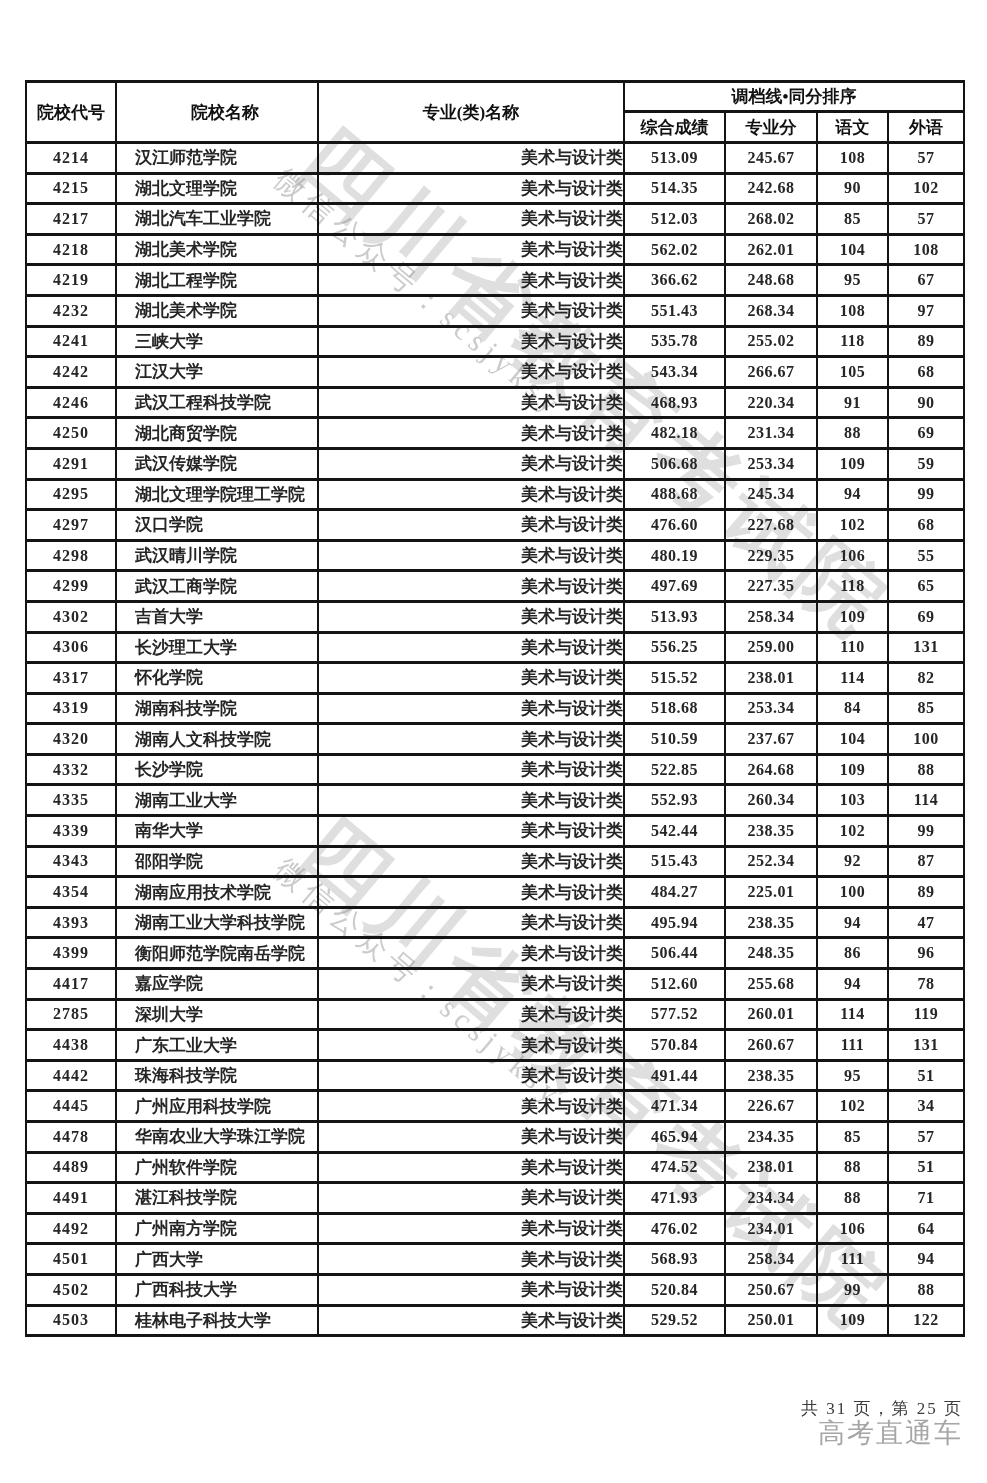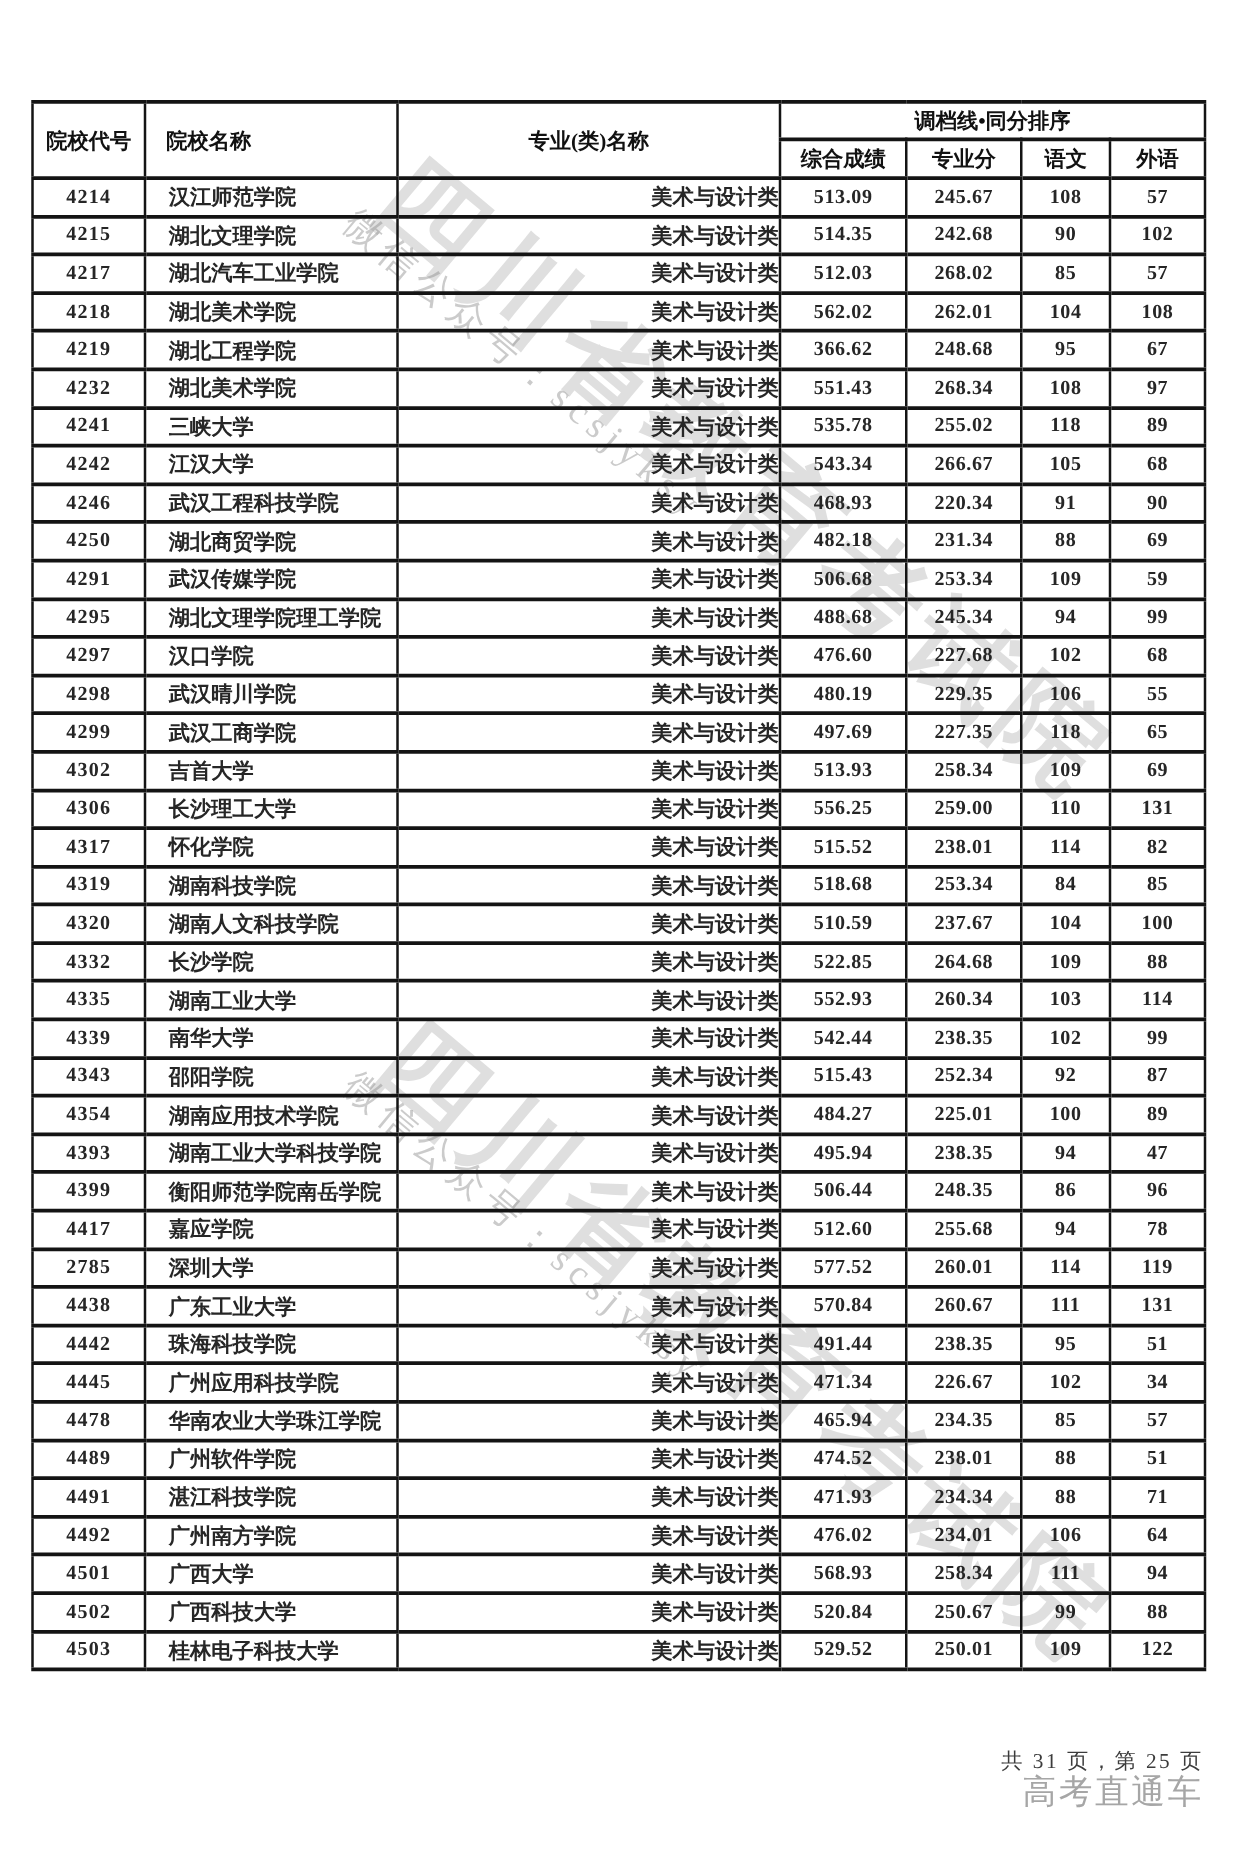--- a/index.html
+++ b/index.html
@@ -71,21 +71,21 @@
     font-weight: bold;
     font-size: 17px;
     color: #111111;
     text-align: center;
   }
   tr.hdr-top { height: 30px; }
   tr.hdr-sub { height: 31px; }
   tbody tr { height: 30.6px; font-weight: bold; }
 
   th.h-code { text-align: center; }
-  th.h-name { text-align: left; padding-left: 16px; }
+  th.h-name { text-align: center; padding-left: 16px; }
 
   td { font-size: 16px; }
   .cell-code  { text-align: center; letter-spacing: 1px; }
   .cell-name  { text-align: left; padding-left: 18px; font-size: 17px; }
   .cell-major { text-align: right; padding-left: 8px; font-size: 17px; }
   .cell-num   { text-align: center; letter-spacing: 0.5px; }
 
   
   .footer {
     position: absolute;

